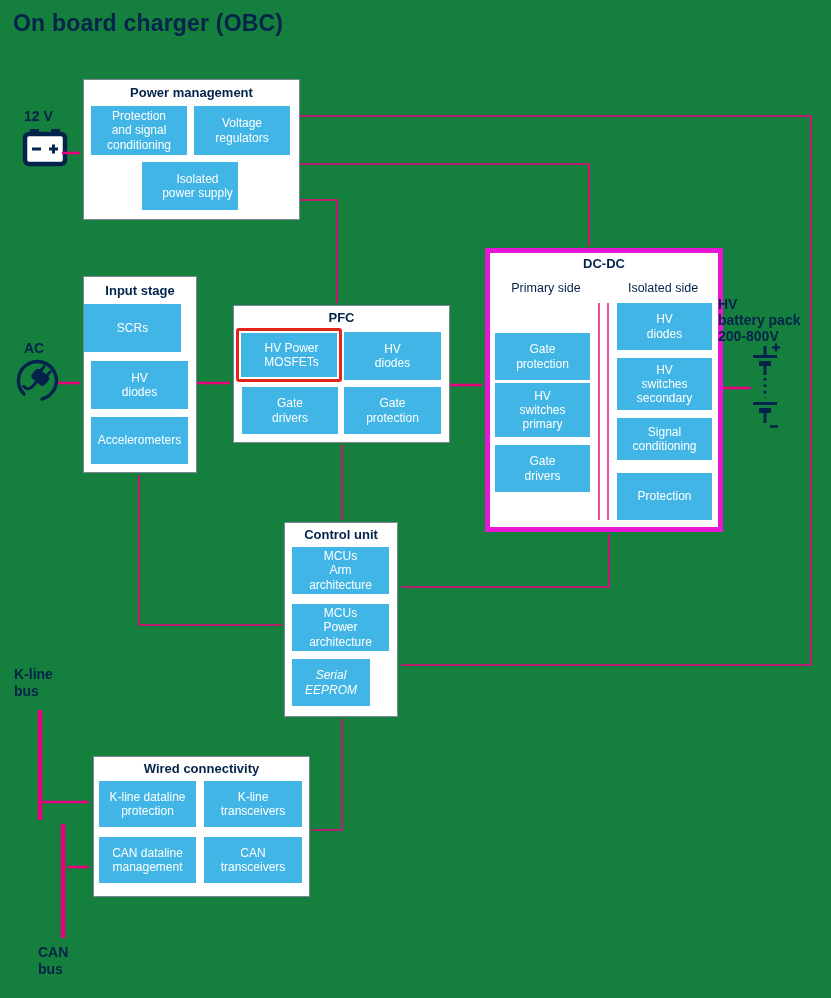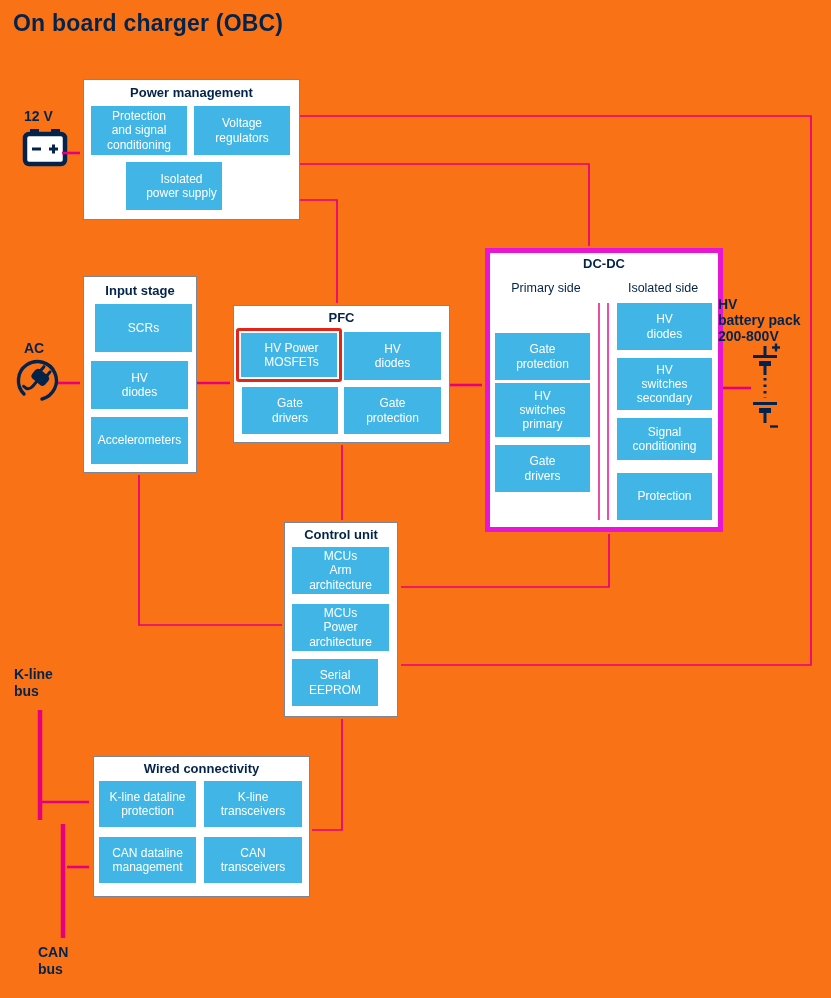--- a/index.html
+++ b/index.html
@@ -5,21 +5,21 @@
   :root{
     --accent-pink:#e6007e;
     --highlight-magenta:#e716d4;
     --highlight-red:#e1251b;
     --box-blue:#41b6e6;
     --navy:#03234b;
     --box-border:#7b8798;
   }
   *{margin:0;padding:0;box-sizing:border-box;}
   body{font-family:"Liberation Sans",sans-serif;background:#fff;}
-  #stage{position:relative;width:831px;height:998px;background:#f97316;overflow:hidden;}
+  #stage{position:relative;width:831px;height:998px;background:#15803d;overflow:hidden;}
   .page-title{position:absolute;left:13px;top:10px;font-size:23px;font-weight:bold;color:var(--navy);letter-spacing:.2px;}
   .group{position:absolute;background:#fff;border:1.5px solid var(--box-border);}
   .group-title{position:absolute;left:0;right:0;text-align:center;font-size:13px;font-weight:bold;color:var(--navy);}
   .col-header{position:absolute;text-align:center;font-size:12.5px;font-weight:normal;color:var(--navy);}
   .blk{position:absolute;background:var(--box-blue);color:#fff;font-size:12px;line-height:1.18;
        display:flex;align-items:center;justify-content:center;text-align:center;white-space:pre-line;padding:2px;}
   .red-wrap{position:absolute;border:3px solid var(--highlight-red);border-radius:3px;padding:2px;display:flex;}
   .red-wrap .blk{position:relative;flex:1;padding-left:7px;}
   .side-label{position:absolute;font-size:14px;font-weight:bold;color:var(--navy);white-space:pre-line;line-height:1.2;}
   .icon{position:absolute;}
@@ -59,27 +59,27 @@
     </g>
   </svg>
 
   <div class="group" style="left:83px;top:79px;width:217px;height:141px;">
     <div class="group-title" style="top:5px;">Power management</div>
     <div class="blk" style="left:7px;top:26px;width:96px;height:49px;">Protection
 and signal
 conditioning</div>
     <div class="blk" style="left:110px;top:26px;width:96px;height:49px;">Voltage
 regulators</div>
-    <div class="blk" style="left:42px;top:82px;width:96px;height:48px;padding-left:17px;">Isolated
+    <div class="blk" style="left:58px;top:82px;width:96px;height:48px;padding-left:17px;">Isolated
 power supply</div>
   </div>
 
   <div class="group" style="left:83px;top:276px;width:114px;height:197px;">
     <div class="group-title" style="top:6px;">Input stage</div>
-    <div class="blk" style="left:11px;top:27px;width:97px;height:48px;">SCRs</div>
+    <div class="blk" style="left:0;top:27px;width:97px;height:48px;">SCRs</div>
     <div class="blk" style="left:7px;top:84px;width:97px;height:48px;">HV
 diodes</div>
     <div class="blk" style="left:7px;top:140px;width:97px;height:47px;">Accelerometers</div>
   </div>
 
   <div class="group" style="left:233px;top:305px;width:217px;height:138px;">
     <div class="group-title" style="top:4px;">PFC</div>
     <div class="red-wrap" style="left:2px;top:22px;width:106px;height:54px;">
       <div class="blk">HV Power
 MOSFETs</div>
@@ -133,21 +133,21 @@
   </svg>
 
   <div class="group" style="left:284px;top:522px;width:114px;height:195px;">
     <div class="group-title" style="top:4px;">Control unit</div>
     <div class="blk" style="left:7px;top:24px;width:97px;height:47px;">MCUs
 Arm
 architecture</div>
     <div class="blk" style="left:7px;top:81px;width:97px;height:47px;">MCUs
 Power
 architecture</div>
-    <div class="blk" style="left:7px;top:136px;width:86px;height:47px;">Serial
+    <div class="blk" style="left:7px;top:136px;width:78px;height:47px;font-style:italic;">Serial
 EEPROM</div>
   </div>
 
   <div class="group" style="left:93px;top:756px;width:217px;height:141px;padding-left:33px;">
     <div class="group-title" style="top:4px;">Wired connectivity</div>
     <div class="blk" style="left:5px;top:24px;width:97px;height:46px;">K-line dataline
 protection</div>
     <div class="blk" style="left:110px;top:24px;width:98px;height:46px;">K-line
 transceivers</div>
     <div class="blk" style="left:5px;top:80px;width:97px;height:46px;">CAN dataline

